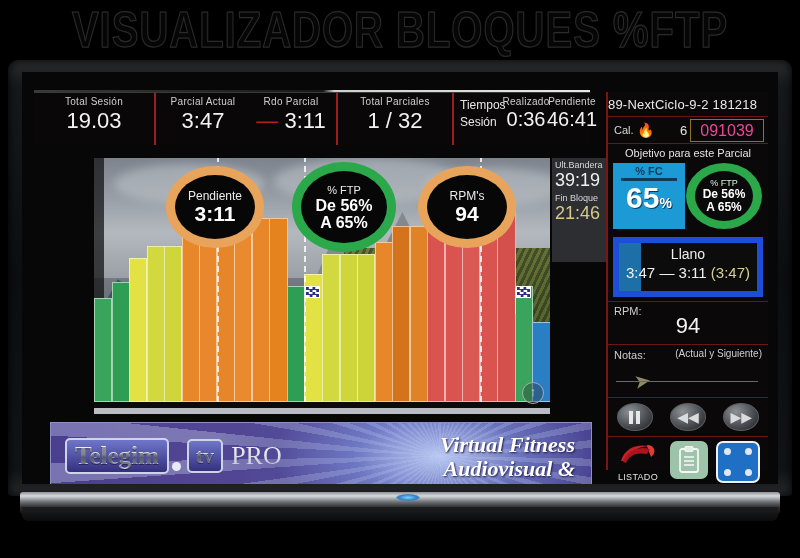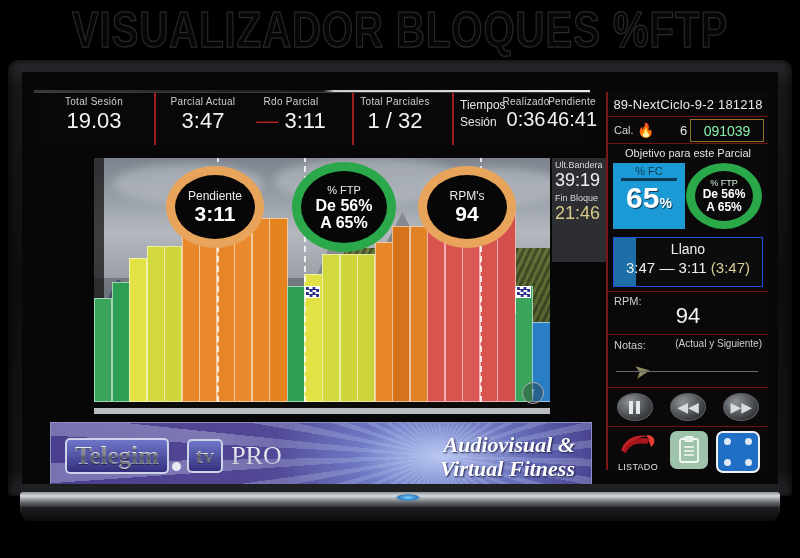--- a/index.html
+++ b/index.html
@@ -43,21 +43,21 @@
 
   
   .screen{position:absolute;left:14px;top:12px;width:756px;height:412px;background:#070708;overflow:hidden;}
 
   
   .statbar{position:absolute;left:12px;top:20px;width:556px;height:52px;background:#0a0708;border-top:1px solid #3a3a3a;}
   .stat-hl{position:absolute;left:12px;top:18px;width:556px;height:4px;
     background:linear-gradient(90deg,#3a3a3a 0%,#202020 40%,#191919 52%,#cfcfcf 54%,#e8e8e8 100%);}
   .seg{position:absolute;top:0;height:52px;}
   .seg.border-r{border-right:2px solid #a01b1b;}
-  .seg.border-l{border-left:2px solid #a01b1b;padding-left:16px;}
+  .seg.border-l{border-left:2px solid #a01b1b;}
   .cell{position:absolute;top:0;height:52px;text-align:center;}
   .cell .lab{font-size:10px;color:#cfcfcf;letter-spacing:.3px;margin-top:3px;white-space:nowrap;}
   .cell .val{font-size:22px;color:#f2f2f2;margin-top:1px;white-space:nowrap;}
   .cell .val.small{font-size:20px;}
   .dash{color:#b0201f;}
   .tempos{position:absolute;top:4px;font-size:12px;color:#e7e7e7;line-height:17px;text-align:left;}
 
   
   .chartwrap{position:absolute;left:72px;top:86px;width:456px;height:250px;overflow:hidden;
     background:linear-gradient(180deg,#6f7680 0%,#8b919a 30%,#6d727a 55%,#4e5a43 70%,#3f5330 100%);}
@@ -127,46 +127,46 @@
     padding:2px 7px;margin-left:3px;}
   .tg-pro{font-family:"Liberation Serif",serif;font-weight:normal;font-size:26px;margin-left:8px;
     background:linear-gradient(180deg,#ffffff,#b9bed2);-webkit-background-clip:text;background-clip:text;color:transparent;}
   .tg-tag{position:absolute;right:16px;top:10px;text-align:right;font-family:"Liberation Serif",serif;
     font-style:italic;font-weight:bold;font-size:22px;line-height:24px;color:#fff;
     text-shadow:1px 1px 2px rgba(20,16,60,.9);}
 
   
   .rpanel{position:absolute;left:584px;top:20px;width:160px;height:378px;background:#0a0809;
     border-left:2px solid #7a1616;}
-  .rhead{height:24px;border-bottom:1px solid #6d1414;display:flex;align-items:center;justify-content:center;}
+  .rhead{height:24px;border-bottom:1px solid #6d1414;display:flex;align-items:center;justify-content:flex-start;}
   .rhead span{font-size:13px;color:#eaeaea;letter-spacing:.2px;white-space:nowrap;}
   .calrow{height:26px;display:flex;align-items:center;border-bottom:1px solid #6d1414;position:relative;}
   .calrow .cl{font-size:11px;color:#d7d7d7;margin-left:6px;}
   .flame{margin-left:4px;font-size:14px;line-height:14px;}
   .calrow .cnum{font-size:13px;color:#e6e6e6;position:absolute;left:72px;}
   .calbox{position:absolute;right:4px;top:2px;width:72px;height:21px;border:1px solid #8d7326;
     display:flex;align-items:center;justify-content:center;}
-  .calbox span{font-size:14px;color:#86efac;}
+  .calbox span{font-size:16px;color:#ec4899;}
 
   .objtitle{text-align:center;font-size:11px;color:#e3e3e3;margin-top:3px;}
   .objrow{position:relative;height:72px;margin-top:2px;}
   .fcbox{position:absolute;left:5px;top:2px;width:72px;height:66px;background:#1b9ad6;}
-  .fcbox .t{text-align:center;font-size:11px;color:#0d3d56;font-weight:normal;margin-top:2px;}
+  .fcbox .t{text-align:center;font-size:11px;color:#0d3d56;font-weight:bold;margin-top:2px;}
   .fcbox .ul{width:56px;height:3px;background:#0d3d56;margin:1px auto 0;}
   .fcbox .v{text-align:center;font-size:30px;font-weight:bold;color:#fff;line-height:34px;
     text-shadow:1px 1px 0 #0d3d56;}
   .fcbox .v i{font-size:14px;font-style:normal;}
   .ftpring{position:absolute;right:6px;top:2px;width:76px;height:66px;border-radius:50%;
     background:#2aa84a;display:flex;align-items:center;justify-content:center;}
   .ftpring .core{width:58px;height:50px;border-radius:50%;background:#0a0a0a;
     display:flex;flex-direction:column;align-items:center;justify-content:center;}
   .ftpring .t{font-size:9px;color:#d6f0d9;line-height:10px;}
   .ftpring .l{font-size:12px;font-weight:bold;color:#fff;line-height:13px;white-space:nowrap;}
 
-  .llano{position:relative;margin:4px 5px 0;height:48px;border:1px solid #1d4ed8;background:#0c0c0d;overflow:hidden;}
+  .llano{position:relative;margin:4px 5px 0;height:48px;border:6px solid #1d4ed8;background:#0c0c0d;overflow:hidden;}
   .llano .prog{position:absolute;left:0;top:0;width:22px;height:48px;background:#1d6fa8;}
   .llano .ttl{position:relative;text-align:center;font-size:14px;color:#efefef;margin-top:3px;}
   .llano .rng{position:relative;text-align:center;font-size:15px;color:#f0f0f0;margin-top:2px;white-space:nowrap;}
   .llano .rng b{color:#d9cf95;font-weight:normal;text-align:center;}
 
   .rpm{position:relative;margin-top:4px;height:42px;border-top:1px solid #6d1414;border-bottom:1px solid #6d1414;}
   .rpm .l{font-size:11px;color:#cfcfcf;margin:3px 0 0 6px;}
   .rpm .v{text-align:center;font-size:22px;color:#f2f2f2;margin-top:-4px;}
 
   .notas{position:relative;height:52px;}
@@ -332,22 +332,22 @@
           <div class="tg-box">
             <span class="tg-word">Telegim</span>
           </div>
           <div class="tg-dot"></div>
           <div class="tg-tv">
             <span class="tg-word" style="font-size:22px;">tv</span>
           </div>
           <span class="tg-pro">PRO</span>
         </div>
         <div class="tg-tag">
+          <div>Virtual Fitness</div>
           <div>Audiovisual &amp;</div>
-          <div>Virtual Fitness</div>
         </div>
       </div>
 
       <div class="rpanel">
 
         <div class="rhead">
           <span>89-NextCiclo-9-2 181218</span>
         </div>
 
         <div class="calrow">

